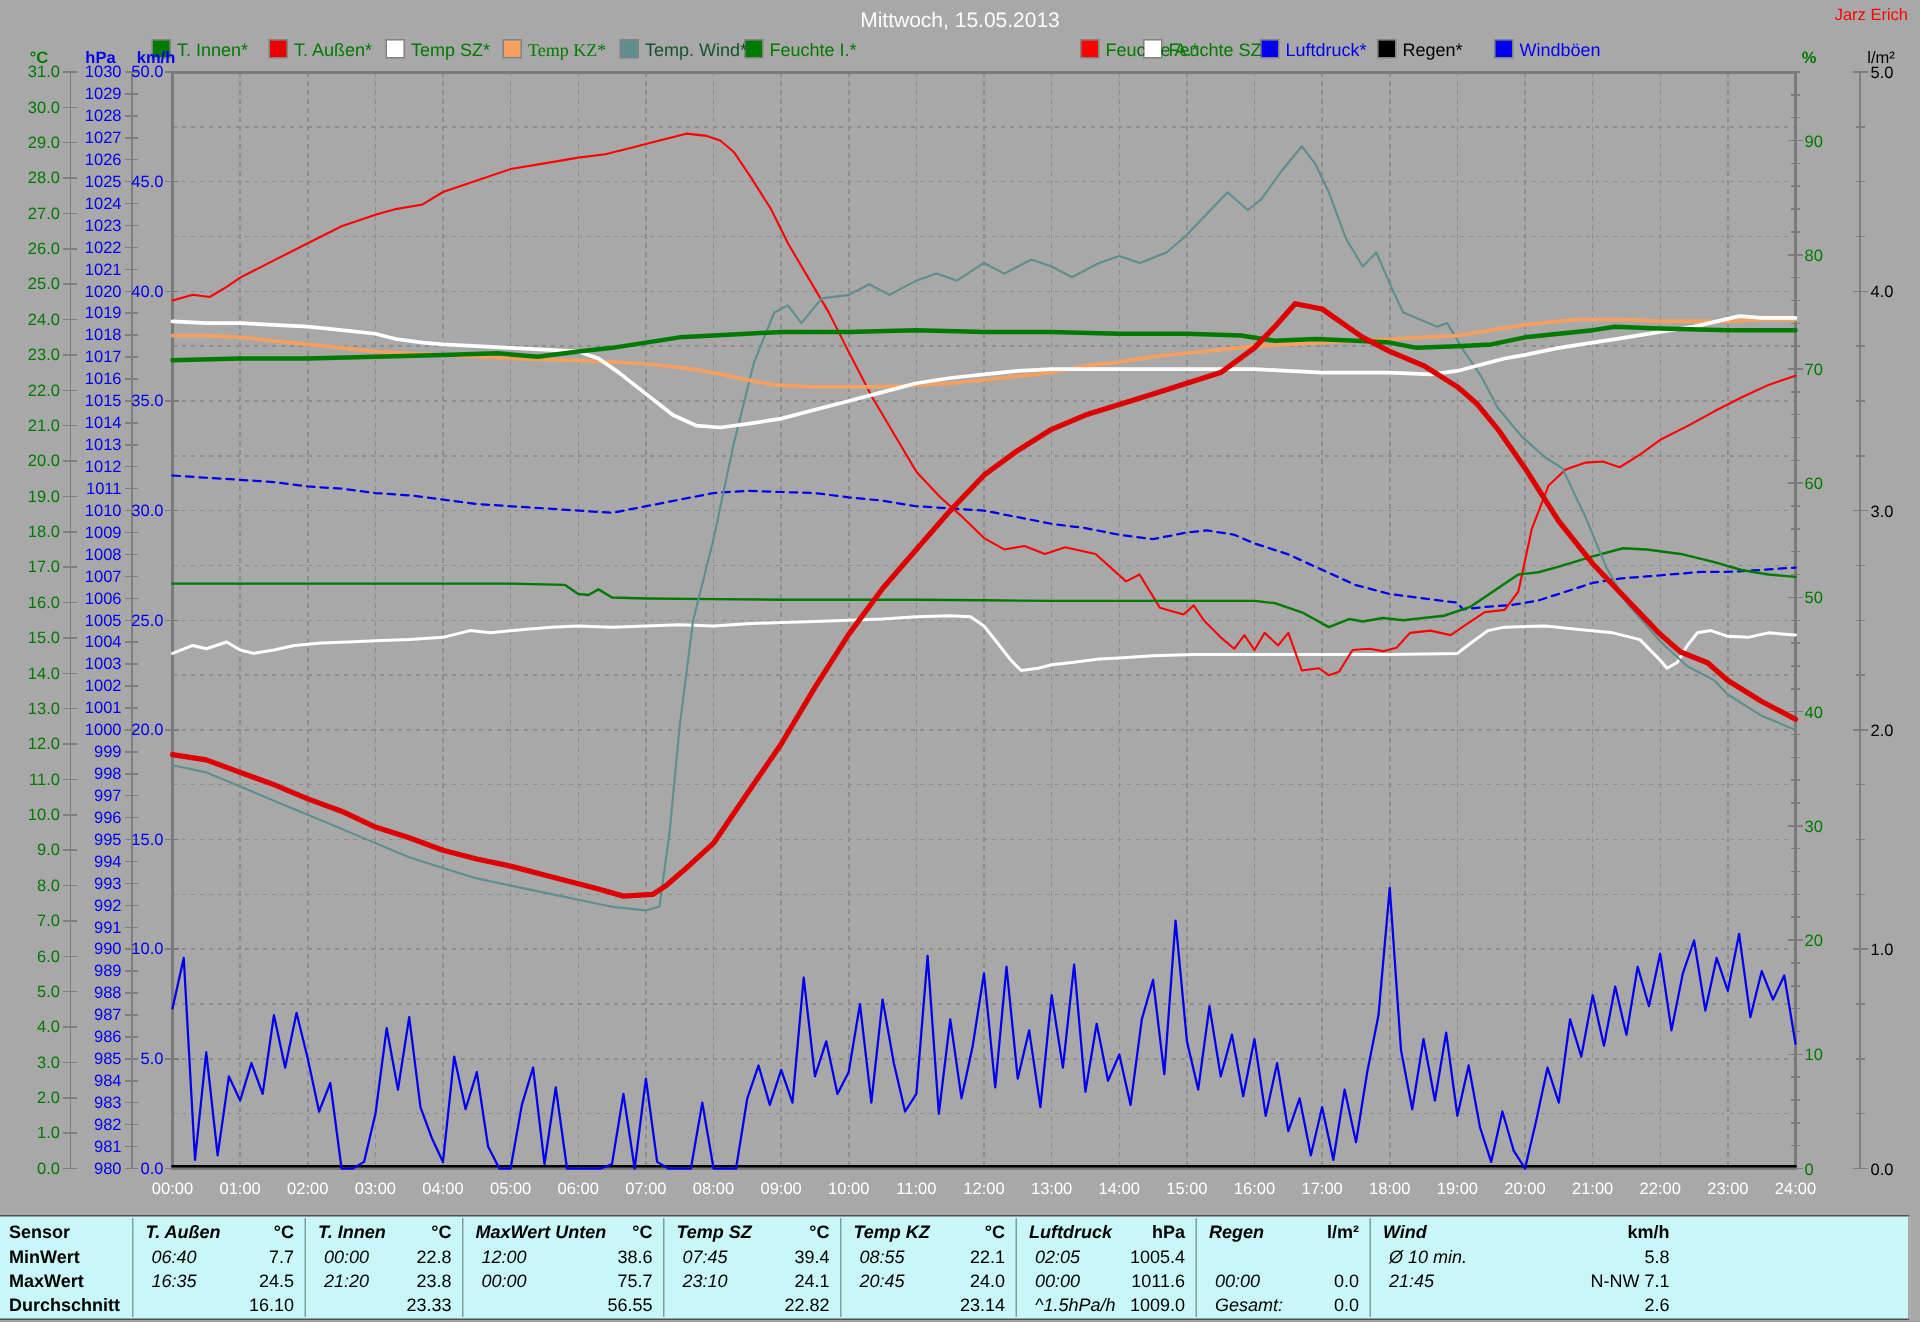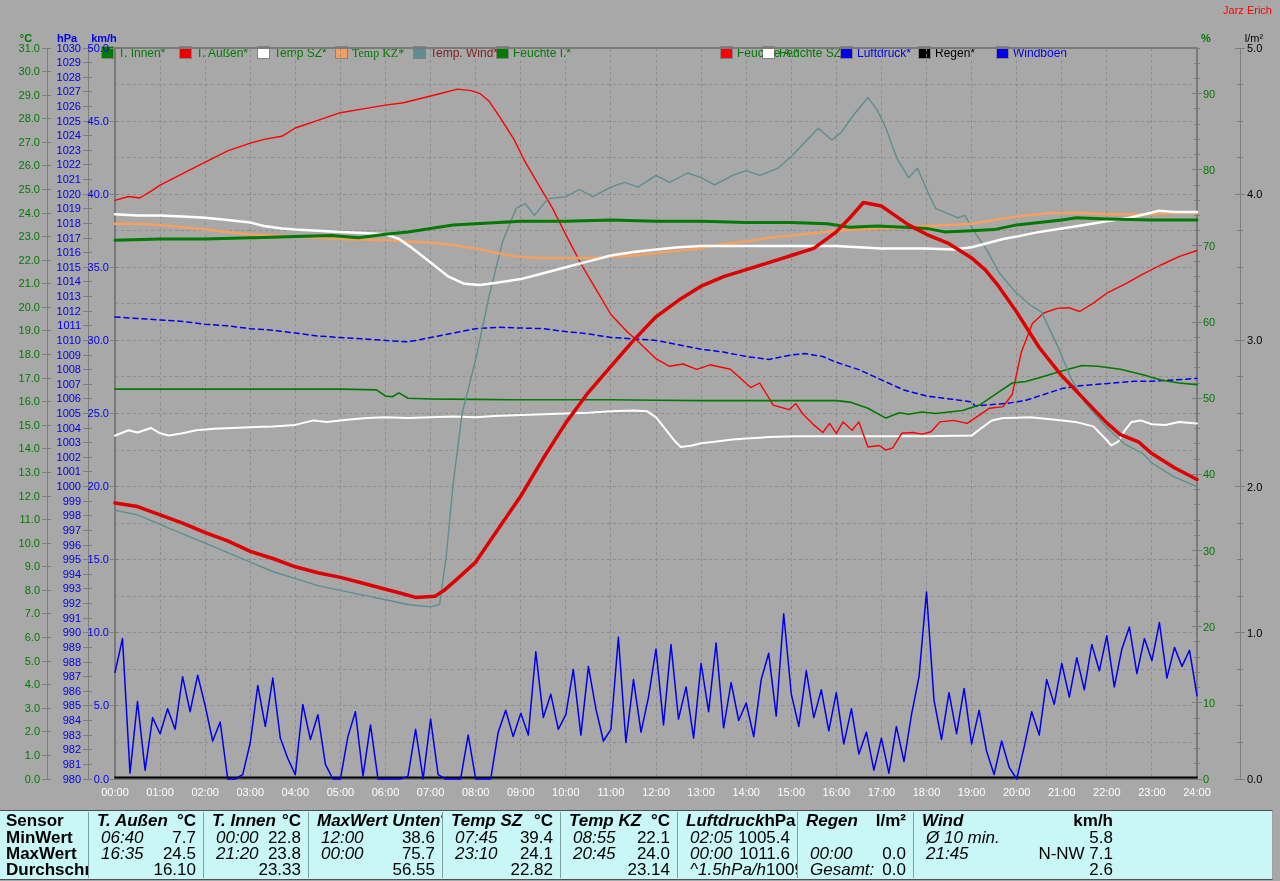--- a/index.html
+++ b/index.html
@@ -1,47 +1,48 @@
 <!DOCTYPE html>
 <html><head>
 <meta charset="utf-8">
 <style>
   html,body{margin:0;padding:0;background:#888;}
   .screen{position:relative;width:1280px;height:881px;background:#A8A8A8;overflow:hidden;
           font-family:"Liberation Sans", sans-serif;}
   .title{position:absolute;top:5px;left:0;right:0;text-align:center;color:#FBFBFB;font-size:14px;}
   .user{position:absolute;top:4px;right:8px;color:#FF0000;font-size:11px;}
-  .legend{position:absolute;top:46px;left:0;height:14px;width:1088px;}
+  .legend{position:absolute;top:26px;left:0;height:14px;width:1088px;}
   .legend-item{position:absolute;top:0;height:13px;white-space:nowrap;font-size:12px;}
   .legend-item .sw{display:inline-block;width:11px;height:11px;vertical-align:-1px;margin-right:5px;
                    outline:1px solid rgba(60,60,60,.35);}
   #chart-svg{position:absolute;top:0;left:0;}
   .stats{position:absolute;top:810px;left:0;width:1272px;height:67px;background:#C9F6F6;
          border-top:1px solid #4F4F4F;border-bottom:1px solid #4F4F4F;border-right:1px solid #9F9F9F;
          display:grid;grid-template-columns:88px 115px 105px 134px 118px 117px 120px 116px 207px 1fr;
-         grid-template-rows:18px 16px 16px 16px;font-size:17px;color:#000;padding-top:1px;}
+         grid-template-rows:18px 16px 16px 16px;font-size:12px;color:#000;padding-top:1px;}
   .stats .cell{display:flex;justify-content:space-between;align-items:center;overflow:hidden;white-space:nowrap;}
   .stats .cell.sep{border-left:1px solid #7FA0A0;}
   .stats .hdr{font-weight:bold;}
   .stats .rl{font-weight:bold;padding-left:6px;}
   .stats .l{padding-left:12px;font-style:italic;}
   .stats .hdr .l{padding-left:8px;}
   .stats .r{padding-right:7px;margin-left:auto;}
 </style>
 </head>
 <body>
 
 <div class="screen">
+  <div class="title">Mittwoch, 15.05.2013</div>
   <div class="user">Jarz Erich</div>
   <div class="legend">
       <div class="legend-item" style="left: 102px;"><span class="sw" style="background: rgb(0, 122, 0);"></span><span style="color: rgb(0, 122, 0);">T. Innen*</span></div>
       <div class="legend-item" style="left: 180px;"><span class="sw" style="background: rgb(232, 0, 0);"></span><span style="color: rgb(0, 122, 0);">T. Außen*</span></div>
       <div class="legend-item" style="left: 258px;"><span class="sw" style="background: rgb(255, 255, 255);"></span><span style="color: rgb(0, 122, 0);">Temp SZ*</span></div>
       <div class="legend-item" style="left: 336px;"><span class="sw" style="background: rgb(245, 160, 96);"></span><span style="color: rgb(0, 122, 0); font-family: Liberation Serif, serif;">Temp KZ*</span></div>
-      <div class="legend-item" style="left: 414px;"><span class="sw" style="background: rgb(94, 142, 142);"></span><span style="color: #7f1d1d;">Temp. Wind*</span></div>
+      <div class="legend-item" style="left: 414px;"><span class="sw" style="background: rgb(94, 142, 142);"></span><span style="color: #14532d;">Temp. Wind*</span></div>
       <div class="legend-item" style="left: 497px; text-align: center;"><span class="sw" style="background: rgb(0, 122, 0);"></span><span style="color: rgb(0, 122, 0);">Feuchte I.*</span></div>
       <div class="legend-item" style="left: 685px; margin-left: 36px;"><span class="sw" style="background: rgb(255, 0, 0);"></span><span style="color: rgb(0, 122, 0);">Feuchte A.*</span></div>
       <div class="legend-item" style="left: 763px;"><span class="sw" style="background: rgb(255, 255, 255);"></span><span style="color: rgb(0, 122, 0);">Feuchte SZ*</span></div>
       <div class="legend-item" style="left: 841px;"><span class="sw" style="background: rgb(0, 0, 238);"></span><span style="color: rgb(0, 0, 238);">Luftdruck*</span></div>
       <div class="legend-item" style="left: 919px;"><span class="sw" style="background: rgb(0, 0, 0);"></span><span style="color: rgb(0, 0, 0);">Regen*</span></div>
       <div class="legend-item" style="left: 997px;"><span class="sw" style="background: rgb(0, 0, 238);"></span><span style="color: rgb(0, 0, 238);">Windböen</span></div>
     </div>
   <svg id="chart-svg" width="1280" height="810">
       <g stroke="#8E8E8E" stroke-width="1" stroke-dasharray="3 3" shape-rendering="crispEdges">
         <line x1="115" y1="742.45" x2="1197" y2="742.45"></line>

